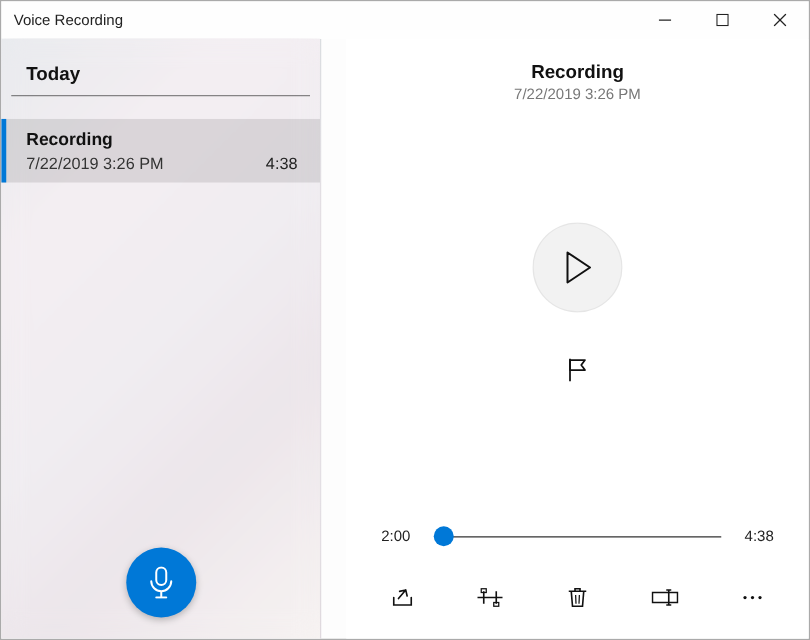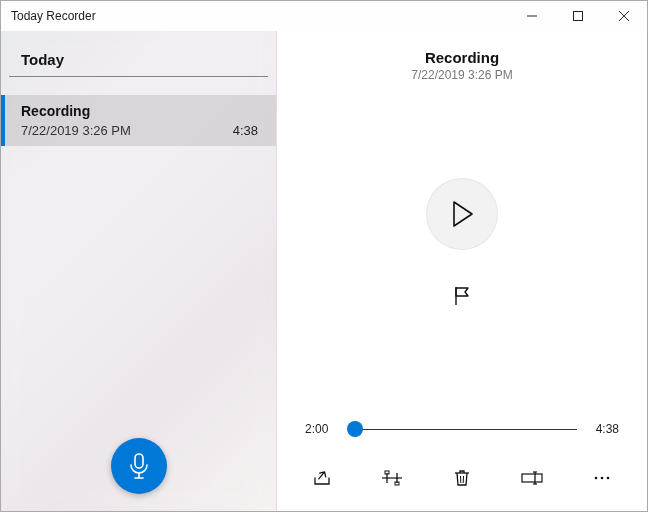--- a/index.html
+++ b/index.html
@@ -18,21 +18,21 @@
     background: rgba(255,255,255,0.6);
     position: relative; z-index: 3;
   }
   .titlebar .spacer { flex: 1; }
   .win-btn {
     width: 46px; height: 30px;
     display: flex; align-items: center; justify-content: center;
     font-size: 12px; color: #333;
   }
   .body {
-    flex: 1; display: flex; overflow: hidden; position: relative;
+    flex: 1; display: flex; overflow: hidden; position: relative; gap: 20px;
   }
   .sidebar {
     width: 310px; height: 100%;
     display: flex; flex-direction: column;
     position: relative;
     background: linear-gradient(135deg, #e3e6ea 0%, #f1eaef 25%, #ede9ee 50%, #e8e0e6 70%, #f5f0ef 100%);
     border-right: 1px solid rgba(0,0,0,0.04);
   }
   .sidebar::before {
     content: ""; position: absolute; inset: 0;
@@ -133,21 +133,21 @@
     color: #222;
   }
   svg { display: block; }
 </style>
 </head>
 <body>
 
 <div class="window">
 
   <div class="titlebar">
-    <span>Today Recorder</span>
+    <span>Voice Recording</span>
     <div class="spacer"></div>
     <div class="win-btn">
       <svg width="10" height="10" viewBox="0 0 10 10">
           <line x1="0" y1="5" x2="10" y2="5" stroke="#222" stroke-width="1"></line>
         </svg>
     </div>
     <div class="win-btn">
       <svg width="10" height="10" viewBox="0 0 10 10">
           <rect x="0.5" y="0.5" width="9" height="9" fill="none" stroke="#222" stroke-width="1"></rect>
         </svg>

